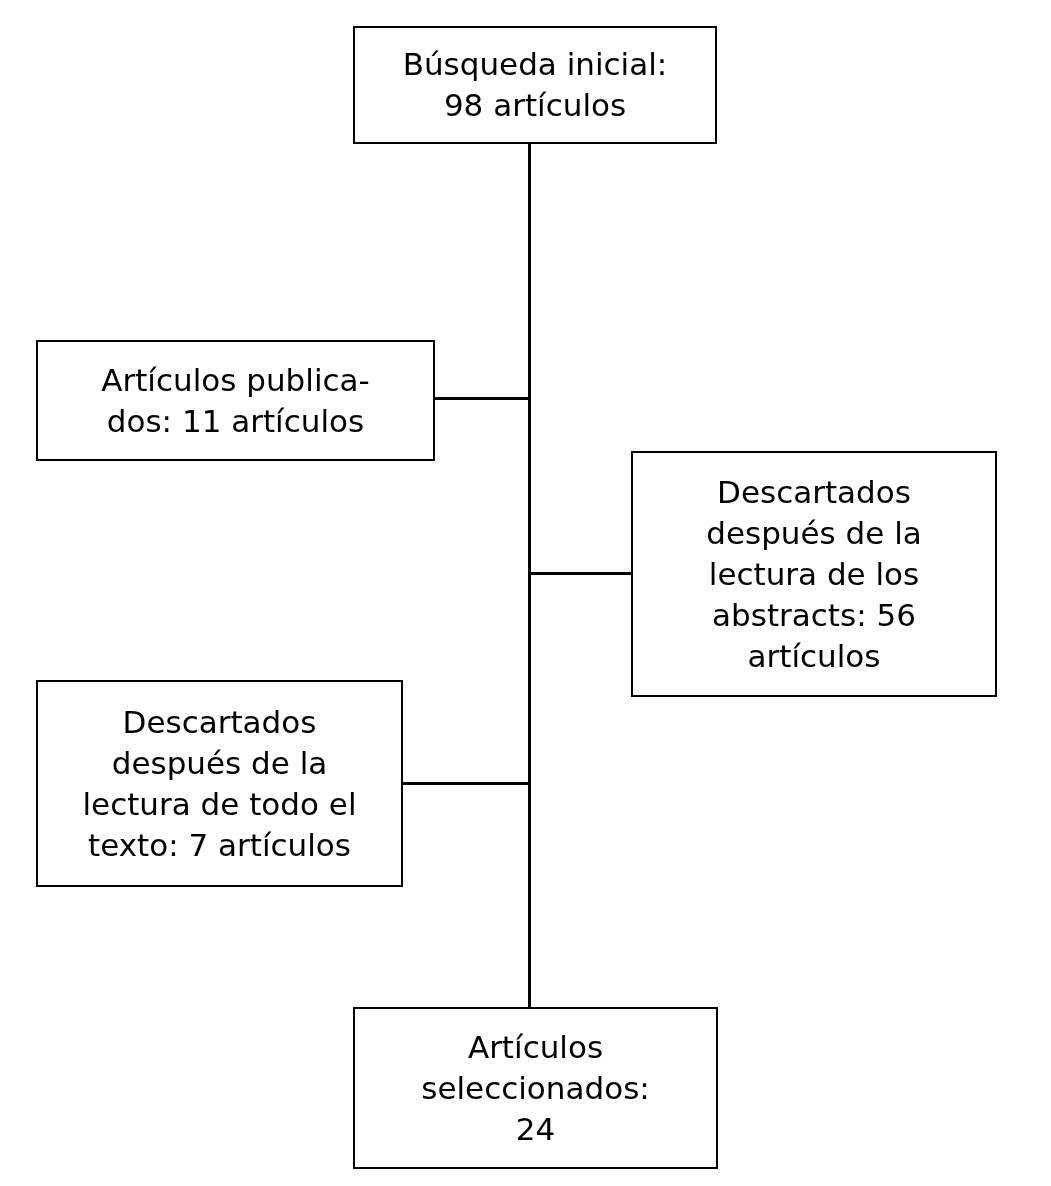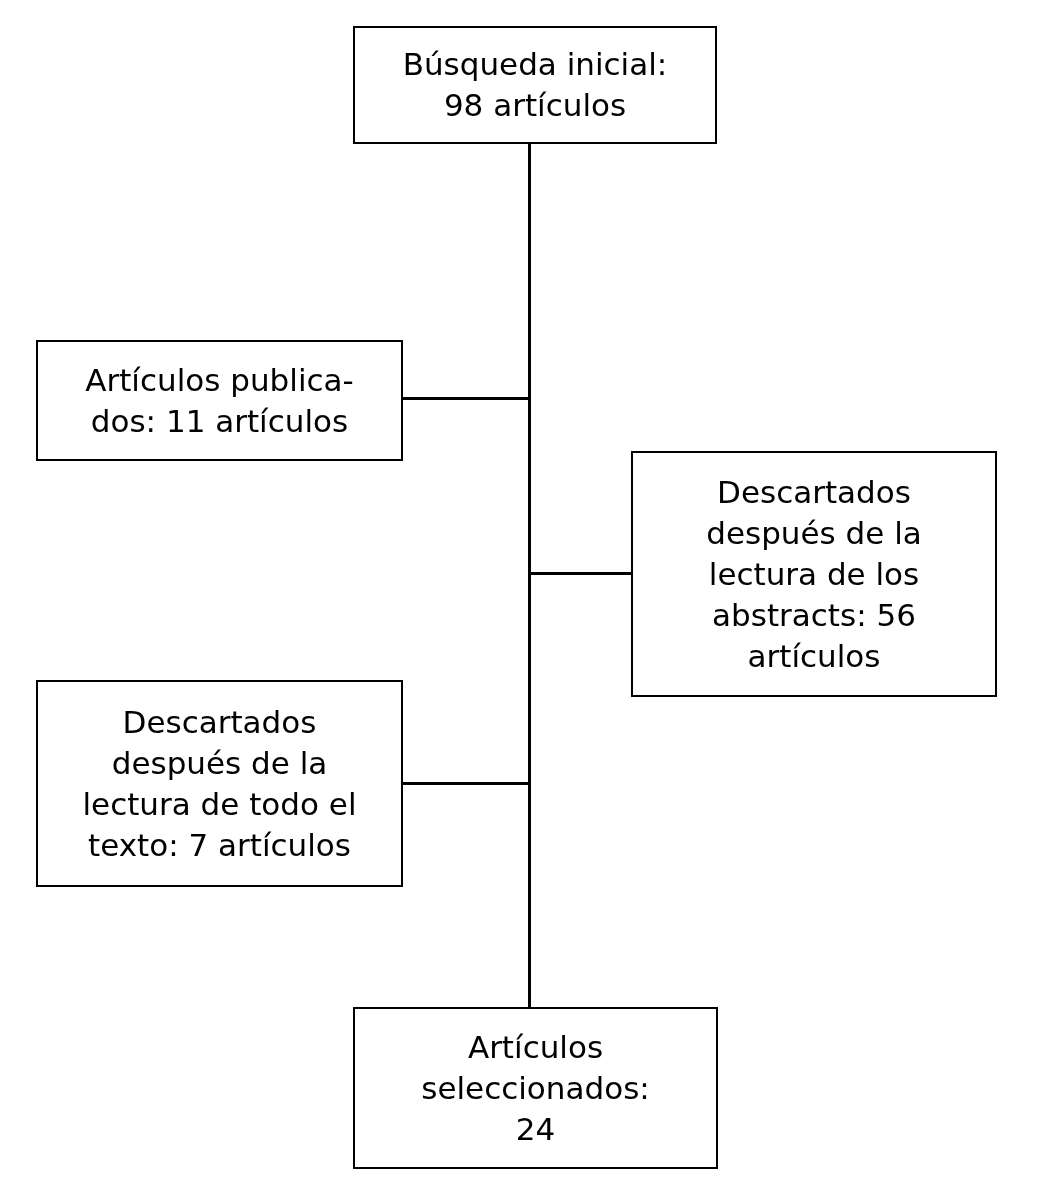--- a/index.html
+++ b/index.html
@@ -43,21 +43,21 @@
     box-sizing: border-box;
   }
 
   
   #node-initial-search {
     left: 353px;  top: 26px;
     width: 364px; height: 118px;
   }
   #node-published {
     left: 36px;   top: 340px;
-    width: 367px; height: 121px;
+    width: 399px; height: 121px;
   }
   #node-discarded-abstracts {
     left: 631px;  top: 451px;
     width: 366px; height: 246px;
   }
   #node-discarded-fulltext {
     left: 36px;   top: 680px;
     width: 367px; height: 207px;
   }
   #node-selected {

